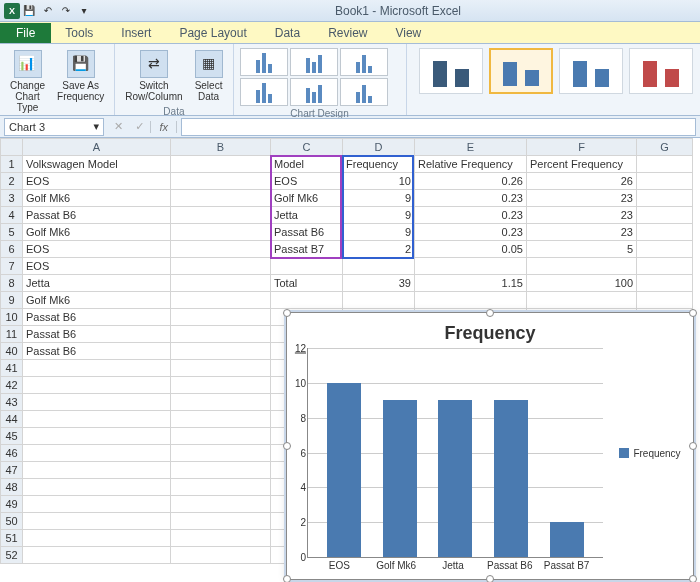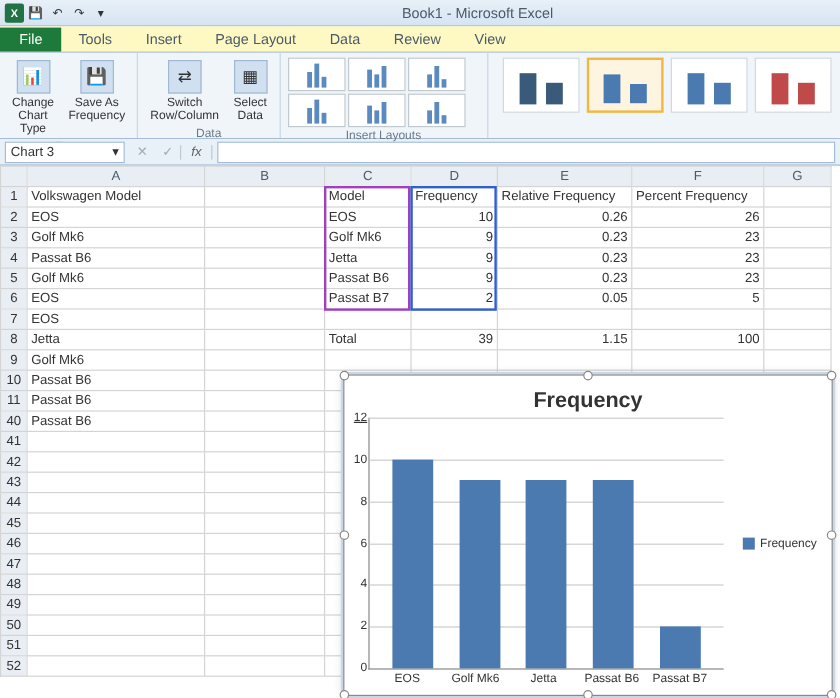--- a/index.html
+++ b/index.html
@@ -153,21 +153,21 @@
           <div class="mini-bar" style="height:70%"></div>
           <div class="mini-bar" style="height:50%"></div>
           <div class="mini-bar" style="height:80%"></div>
         </div>
       <div class="layout-item">
           <div class="mini-bar" style="height:50%"></div>
           <div class="mini-bar" style="height:80%"></div>
           <div class="mini-bar" style="height:30%"></div>
         </div>
     </div>
-    <div class="ribbon-group-label">Insert Layouts</div>
+    <div class="ribbon-group-label">Chart Design</div>
   </div>
   <div class="ribbon-group" style="flex:1">
     <div class="style-gallery">
       <div class="style-item">
           <div class="style-bar" style="height:80%;background:#3a5a7a"></div>
           <div class="style-bar" style="height:55%;background:#3a5a7a"></div>
         </div>
       <div class="style-item selected">
           <div class="style-bar" style="height:80%;background:#4a7ab0"></div>
           <div class="style-bar" style="height:55%;background:#4a7ab0"></div>

